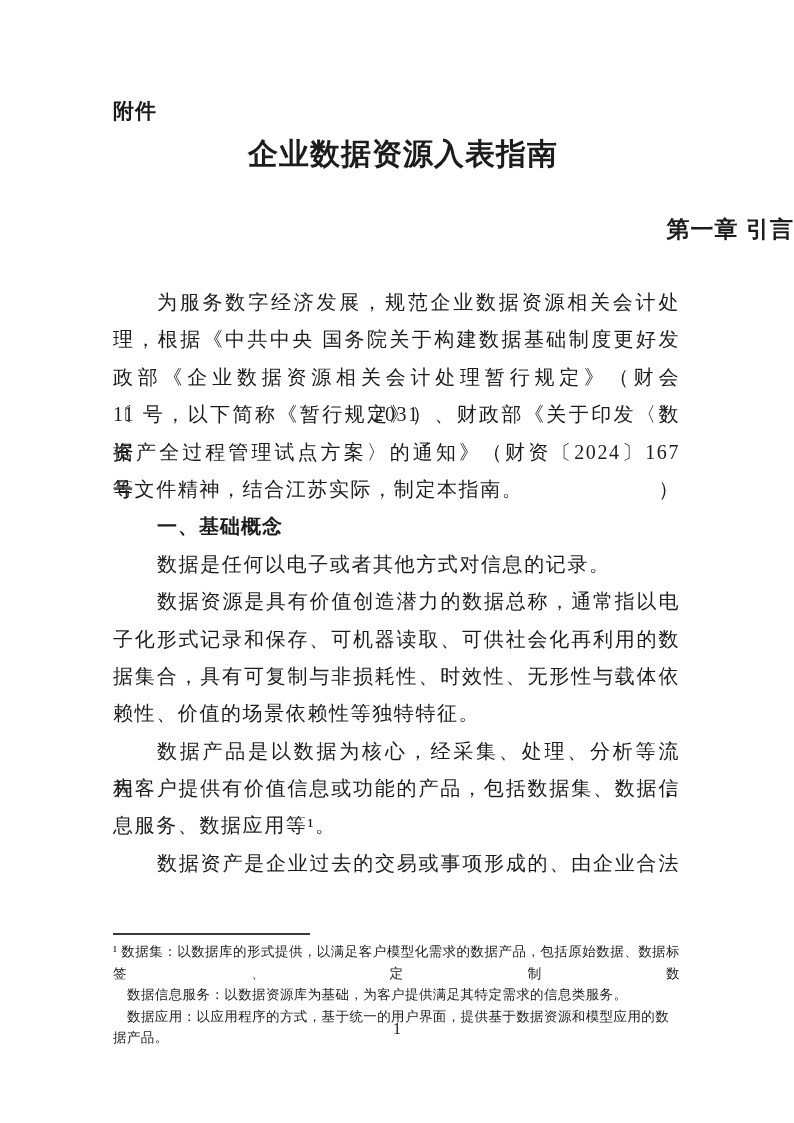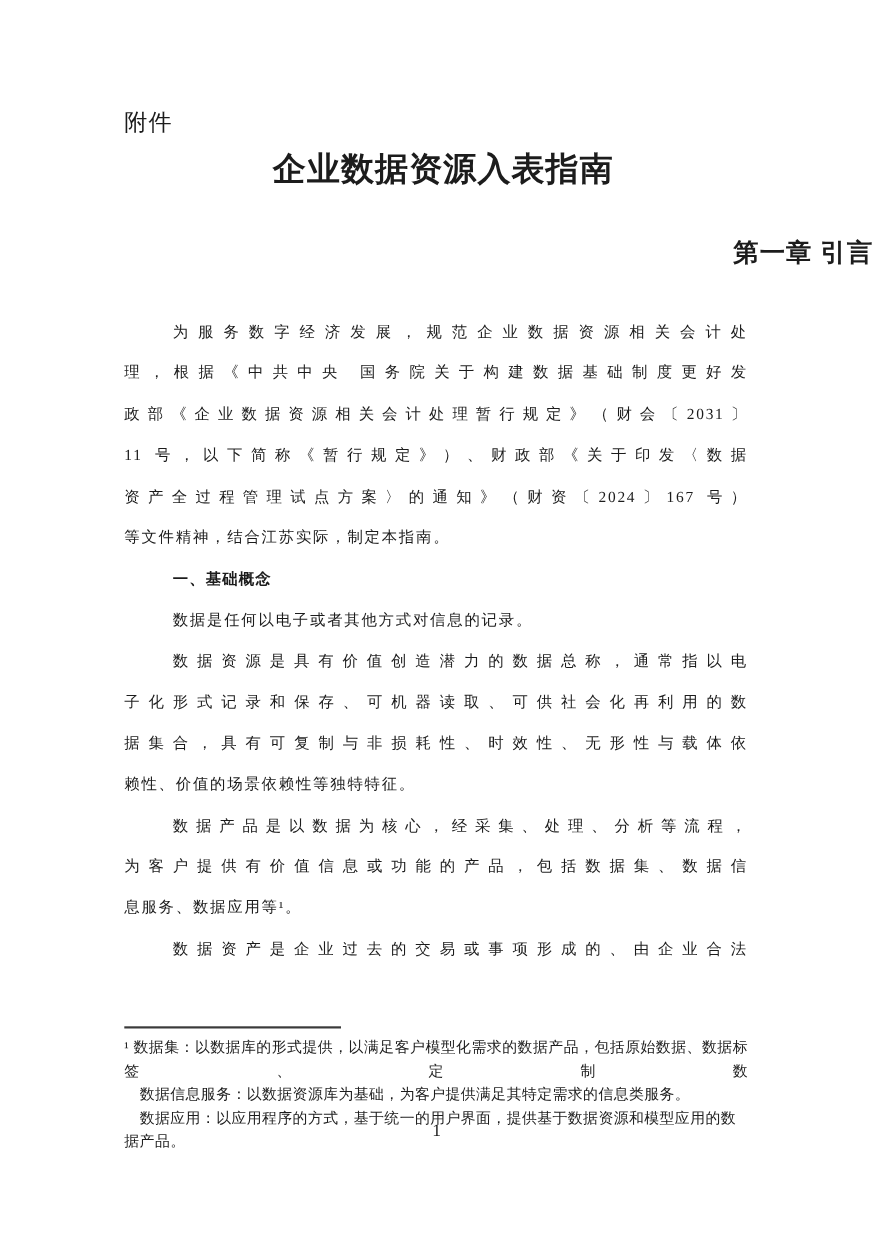--- a/index.html
+++ b/index.html
@@ -10,21 +10,21 @@
     background: #ffffff;
     color: #1c1c1c;
     overflow: hidden;
     font-family: "Liberation Serif", "DejaVu Serif", serif;
   }
   .attachment {
     position: absolute;
     left: 113px;
     top: 97px;
     font-family: "Liberation Sans", "DejaVu Sans", sans-serif;
-    font-weight: normal;
+    font-weight: bold;
     font-size: 21px;
     letter-spacing: 1px;
   }
   .doc-title {
     position: absolute;
     left: 0; right: 0;
     top: 134px;
     margin: 0;
     text-align: center;
     font-family: "Liberation Serif", "DejaVu Serif", serif;
@@ -42,21 +42,21 @@
     font-family: "Liberation Sans", "DejaVu Sans", sans-serif;
     font-weight: bold;
     font-size: 23px;
     letter-spacing: 1px;
   }
   .body-text {
     position: absolute;
     left: 113px;
     top: 284px;
     width: 567px;
-    font-size: 14px;
+    font-size: 20px;
   }
   .bline {
     margin: 0;
     height: 37.4px;
     line-height: 37.4px;
     letter-spacing: 1.6px;
     text-align: left;
   }
   .bline.just {
     text-align: justify;

